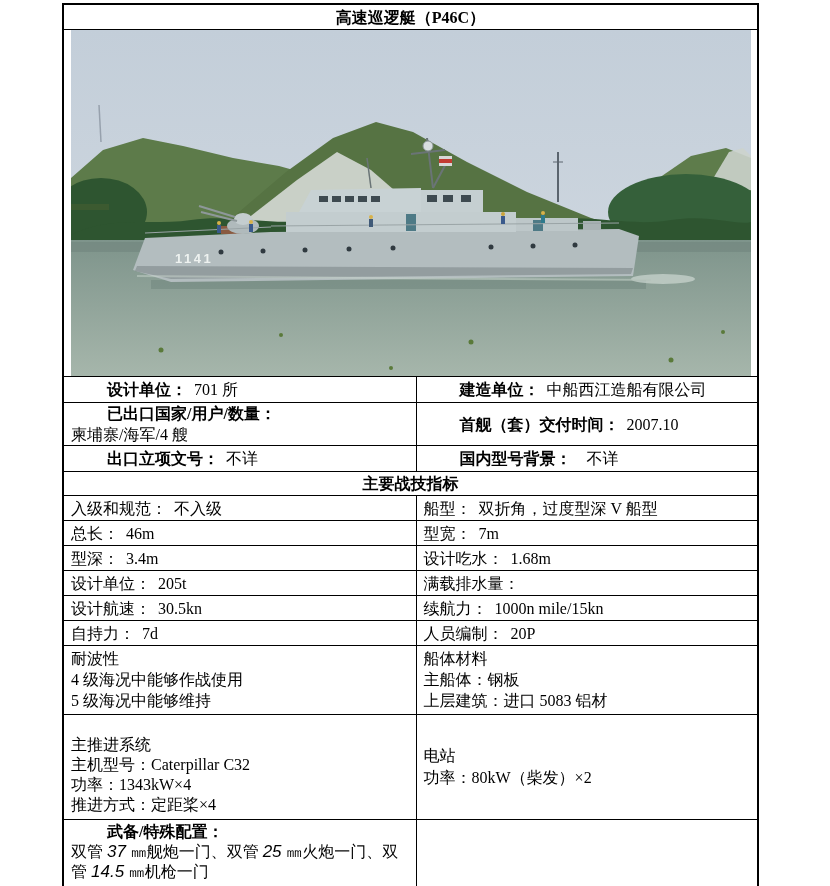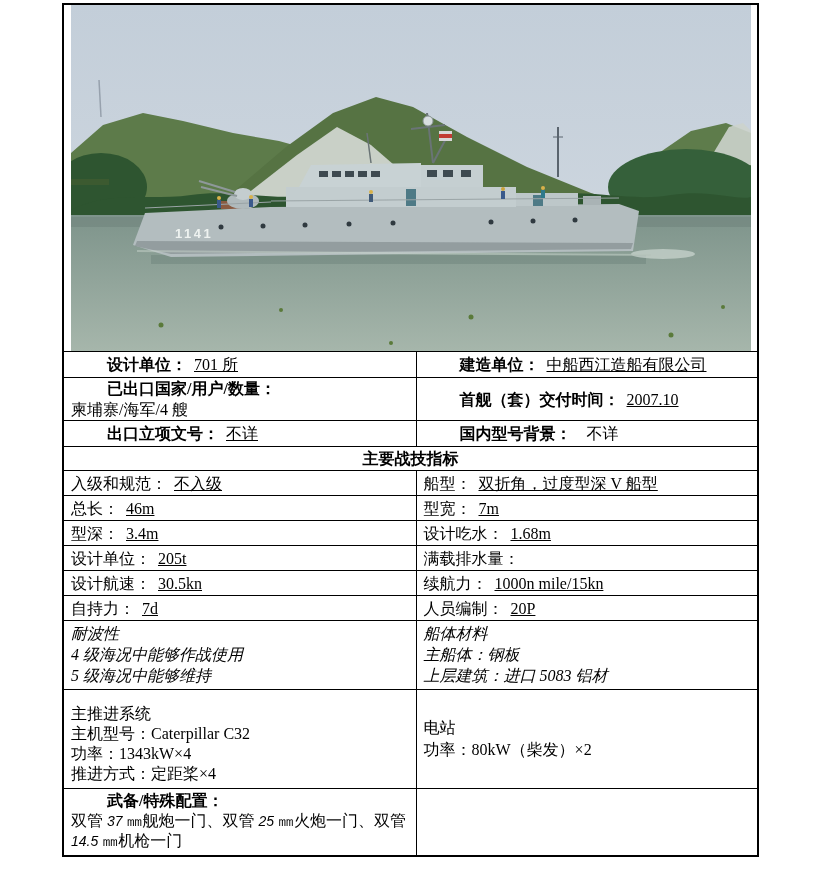--- a/index.html
+++ b/index.html
@@ -11,40 +11,43 @@
                font-size:16px;line-height:21px;overflow:hidden;}
   td.title{height:24px;text-align:center;font-weight:bold;font-size:17px;}
   td.photo-cell{padding:5px 5px 2px 6px;}
   svg.scene{display:block;}
   tr.r-info td{height:25px;}
   tr.r-two td{height:42px;}
   tr.r-one td{height:25px;}
   tr.r-intro td{height:23px;}
   tr.r-head td{height:23px;text-align:center;font-weight:bold;}
   tr.r-s td{height:24px;margin-left:24px;}
-  tr.r-m1 td{height:66px;vertical-align:top;padding-top:2px;line-height:21px;font-style:italic;}
-  tr.r-m2 td.top{height:84px;vertical-align:top;padding-top:14px;line-height:20px;}
+  tr.r-m1 td{height:66px;vertical-align:top;padding-top:2px;line-height:21px;}
+  tr.r-m2 td.top{height:84px;vertical-align:top;padding-top:20px;line-height:20px;}
   tr.r-m2 td.mid{height:84px;vertical-align:middle;line-height:22px;}
   tr.r-w td{height:64px;vertical-align:top;padding-top:2px;line-height:20px;}
   .b{font-weight:bold;margin-left:36px;}
-  .v{margin-left:7px;text-decoration:underline;}
+  .v{margin-left:7px;}
   .v2{margin-left:15px;}
-  .it{font-style:italic;font-family:"Liberation Sans","DejaVu Sans",sans-serif;font-size:14px;}
+  .it{font-style:italic;font-family:"Liberation Sans","DejaVu Sans",sans-serif;font-size:17px;}
   .wrap{word-break:break-all;}
 </style>
 </head>
 <body>
 
 <table class="doc">
   <colgroup>
       <col style="width:353px">
       <col style="width:342px">
     </colgroup>
 
   <tbody>
+      <tr>
+    <td colspan="2" class="title">高速巡逻艇（P46C）</td>
+  </tr>
 
   <tr>
     <td colspan="2" class="photo-cell">
       <svg class="scene" width="680" height="346" viewBox="0 0 680 346">
         <defs>
           <linearGradient id="g-sky" x1="0" y1="0" x2="0" y2="1">
             <stop offset="0" stop-color="#c3ced9"></stop>
                 <stop offset="1" stop-color="#ccd5de"></stop>
           </linearGradient>
           <linearGradient id="g-water" x1="0" y1="0" x2="0" y2="1">

